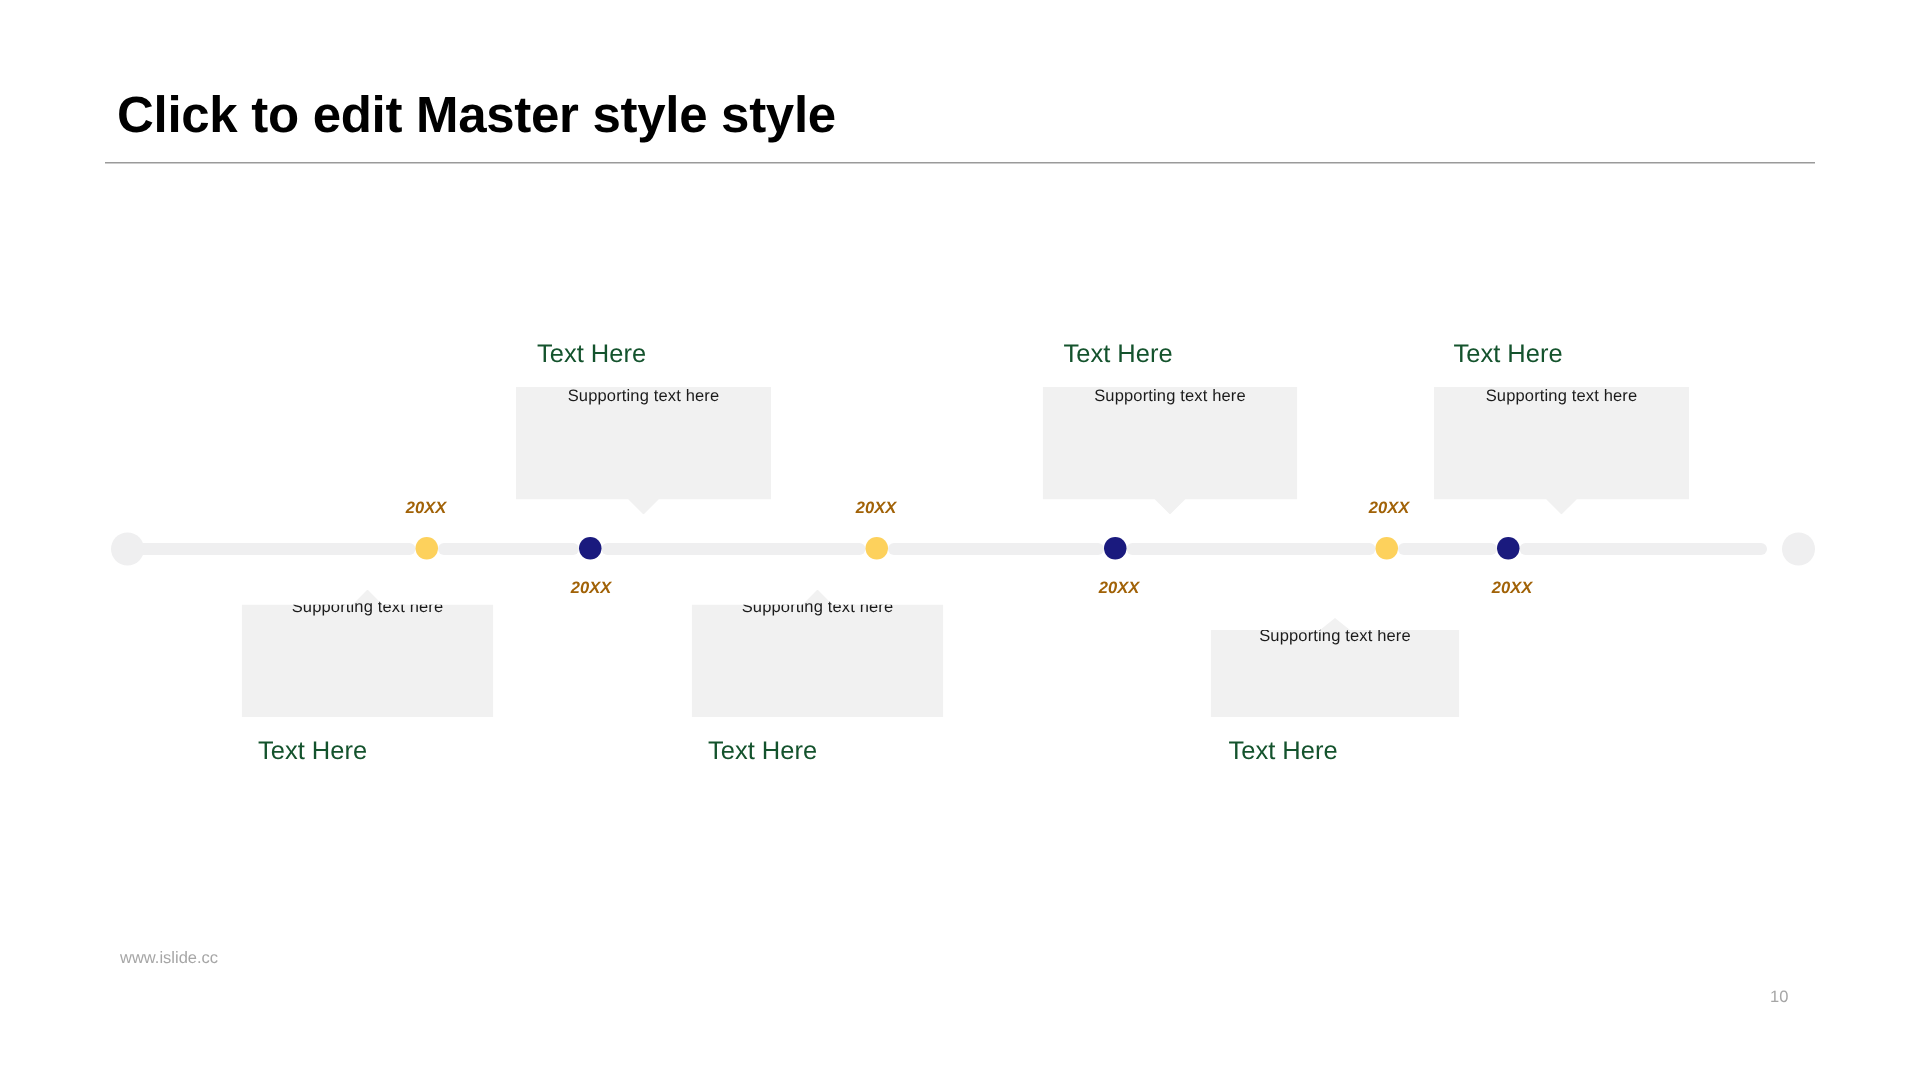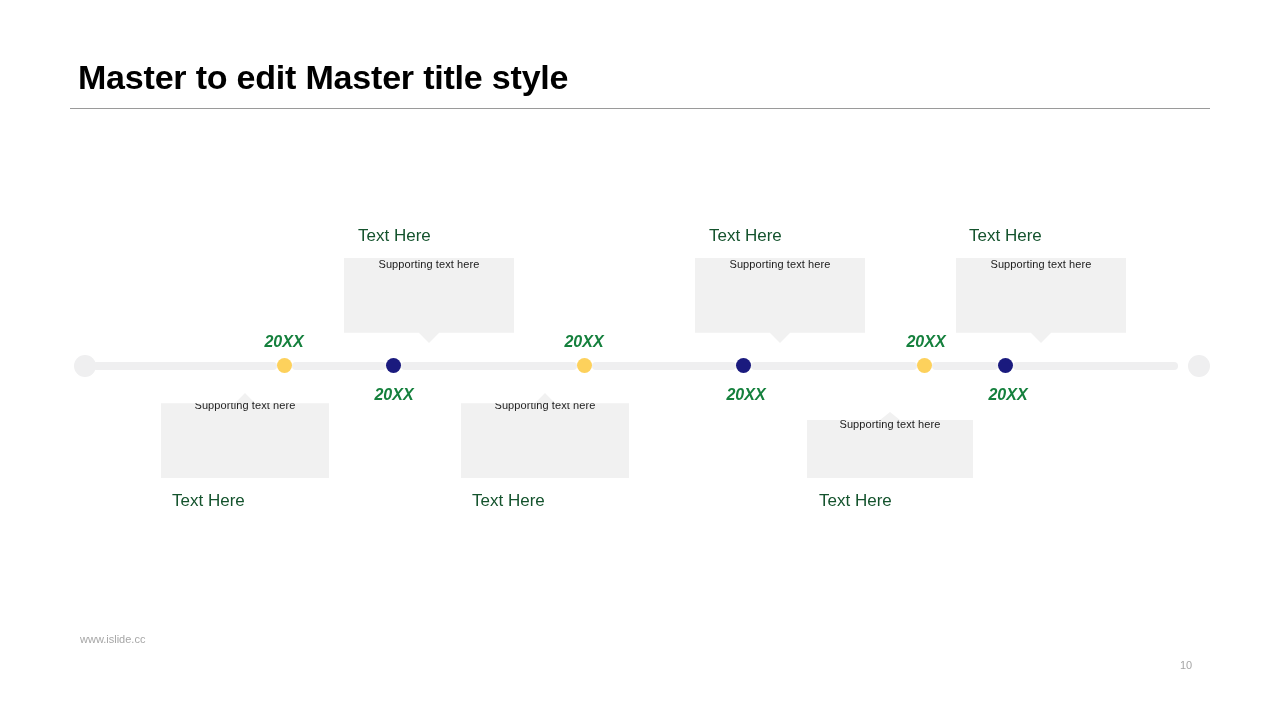--- a/index.html
+++ b/index.html
@@ -62,24 +62,24 @@
     top: 358px;
     width: 15px;
     height: 15px;
     border-radius: 50%;
   }
   .node-dot.navy   { background: #1a1a7e; }
   .node-dot.yellow { background: #fdd15c; }
 
   .year-label {
     position: absolute;
-    font-size: 16px;
+    font-size: 11px;
     font-weight: bold;
     font-style: italic;
-    color: #15803d;
+    color: #a16207;
     white-space: nowrap;
     text-align: center;
   }
 
   
   .callout {
     position: absolute;
     background: #f1f1f1;
     display: flex;
     align-items: flex-start;
@@ -128,21 +128,21 @@
     position: absolute;
     left: 1180px;
     top: 659px;
     font-size: 11px;
     color: #a6a6a6;
   }
 </style>
 </head>
 <body>
 
-<div class="slide-title">Master to edit Master title style</div>
+<div class="slide-title">Click to edit Master style style</div>
 <div class="title-rule"></div>
 
 <div class="axis">
 
   <div class="axis-line" style="left:92px;  width:185px;"></div>
   <div class="axis-line" style="left:292px; width:94px;"></div>
   <div class="axis-line" style="left:401px; width:176px;"></div>
   <div class="axis-line" style="left:592px; width:144px;"></div>
   <div class="axis-line" style="left:751px; width:166px;"></div>
   <div class="axis-line" style="left:932px; width:66px;"></div>

